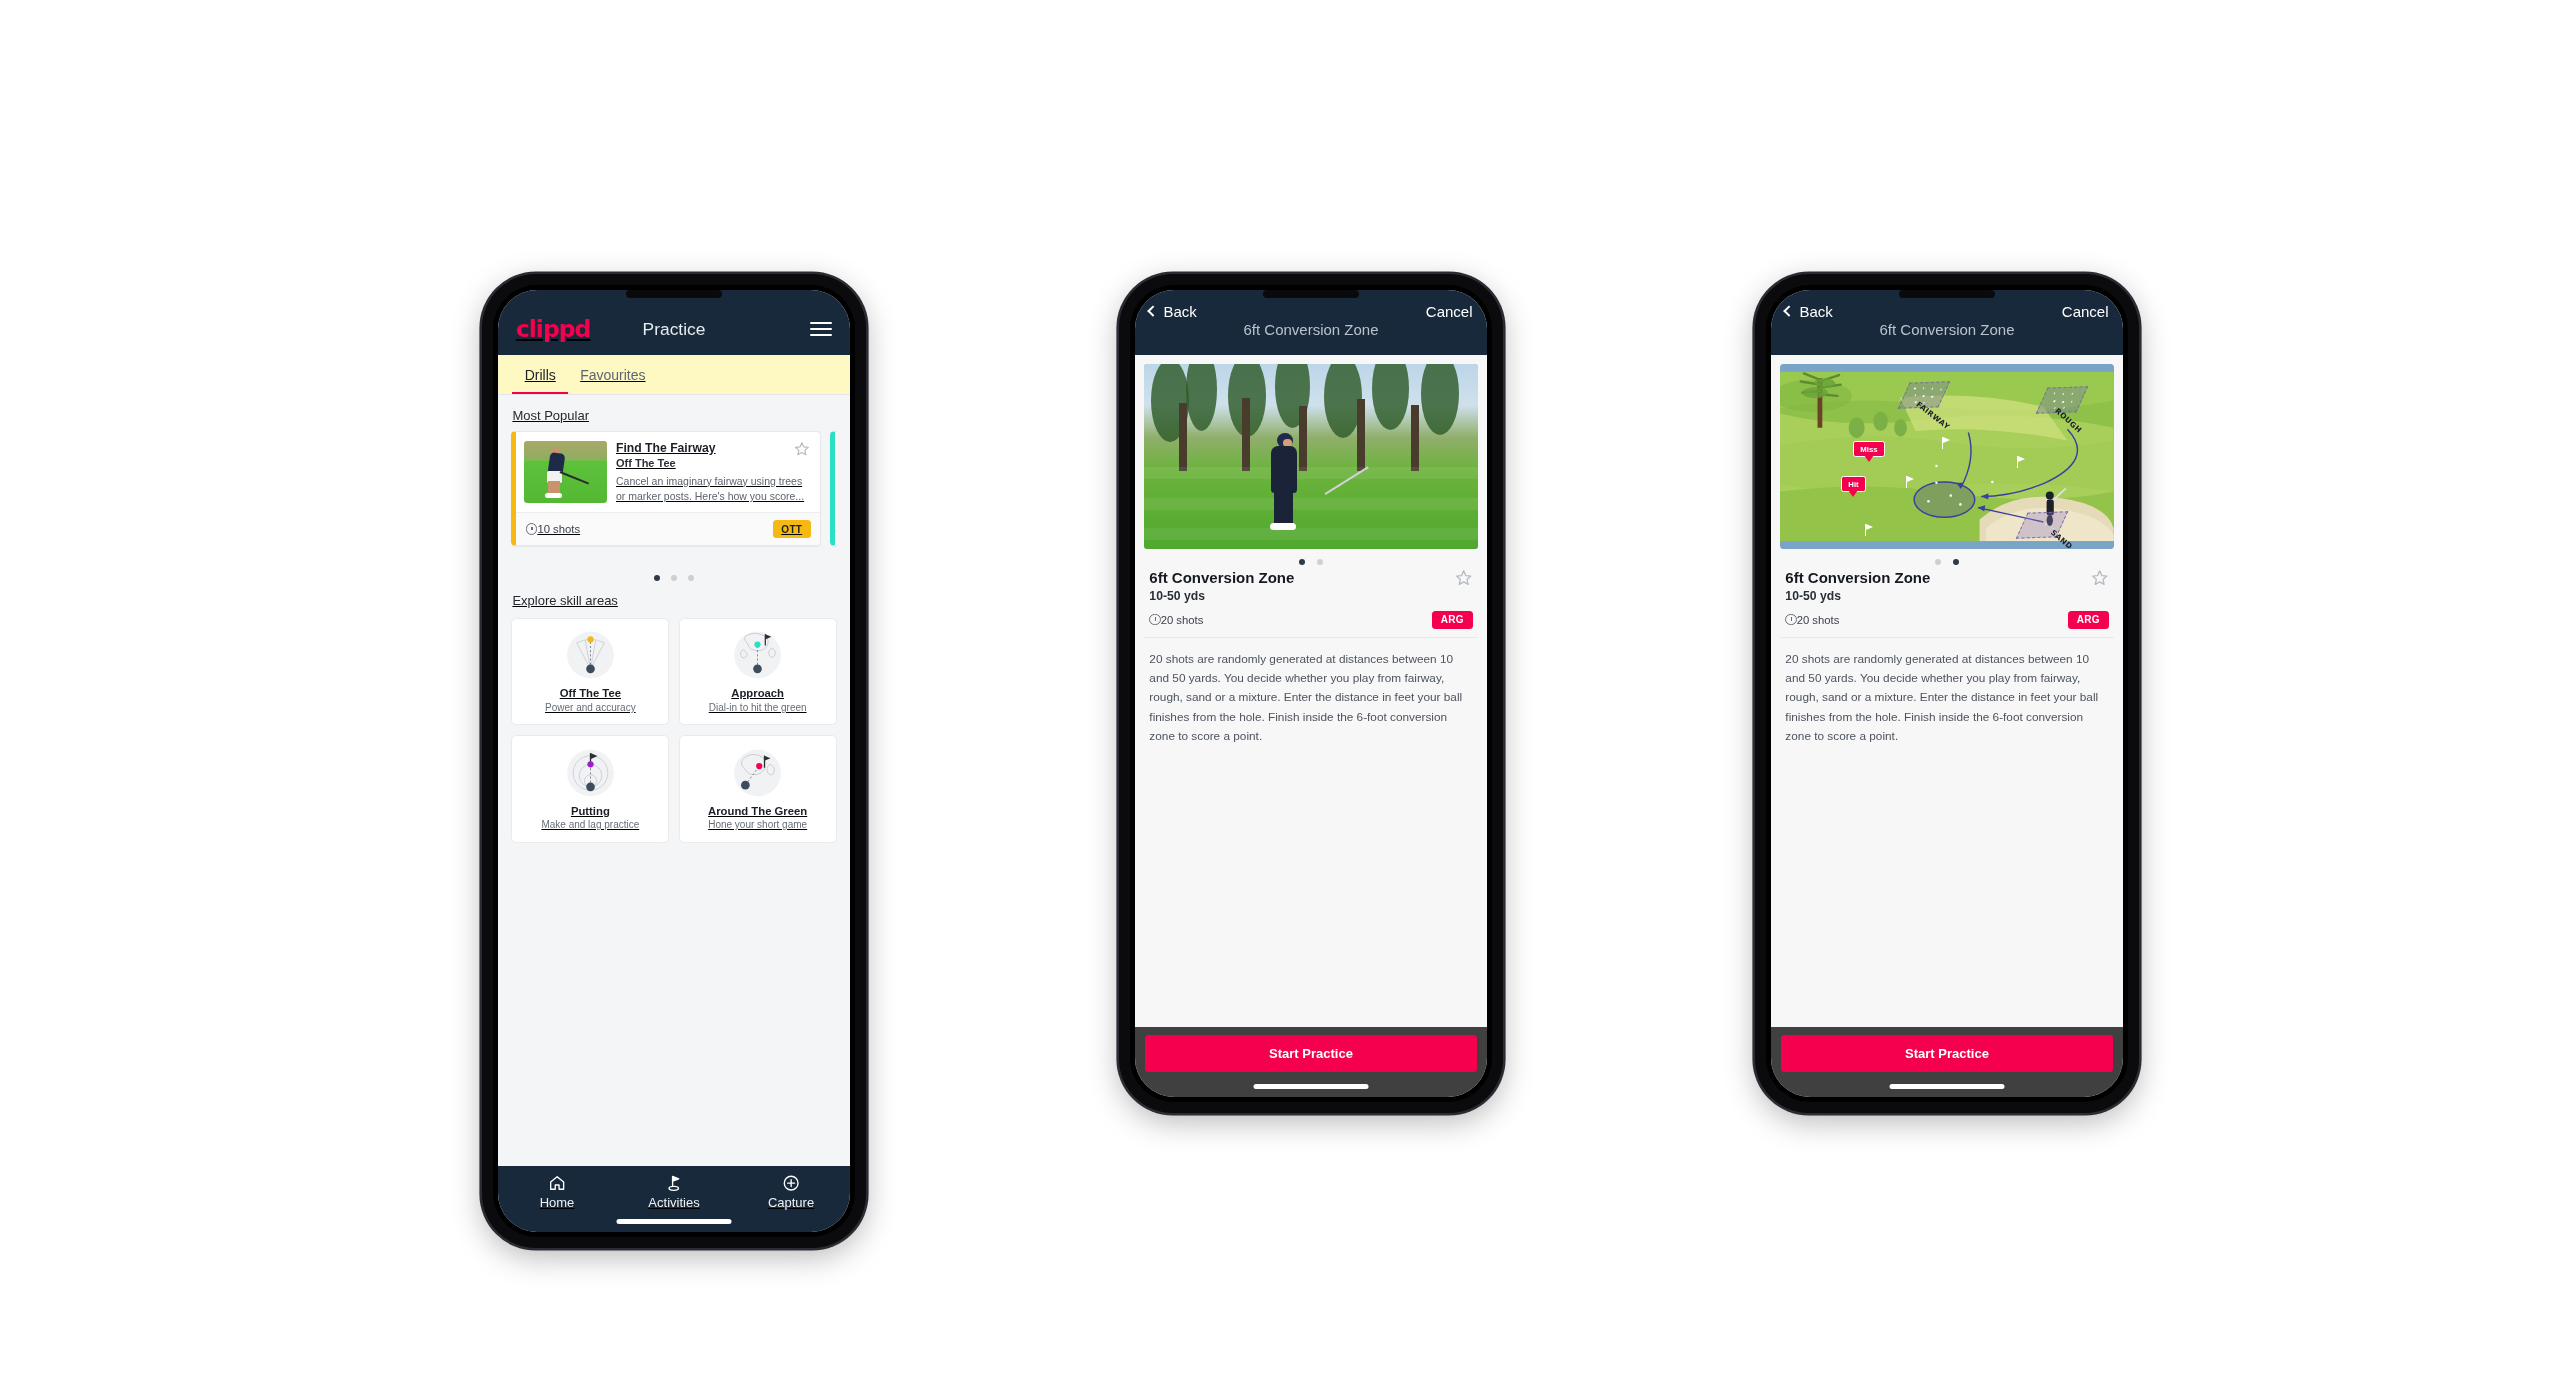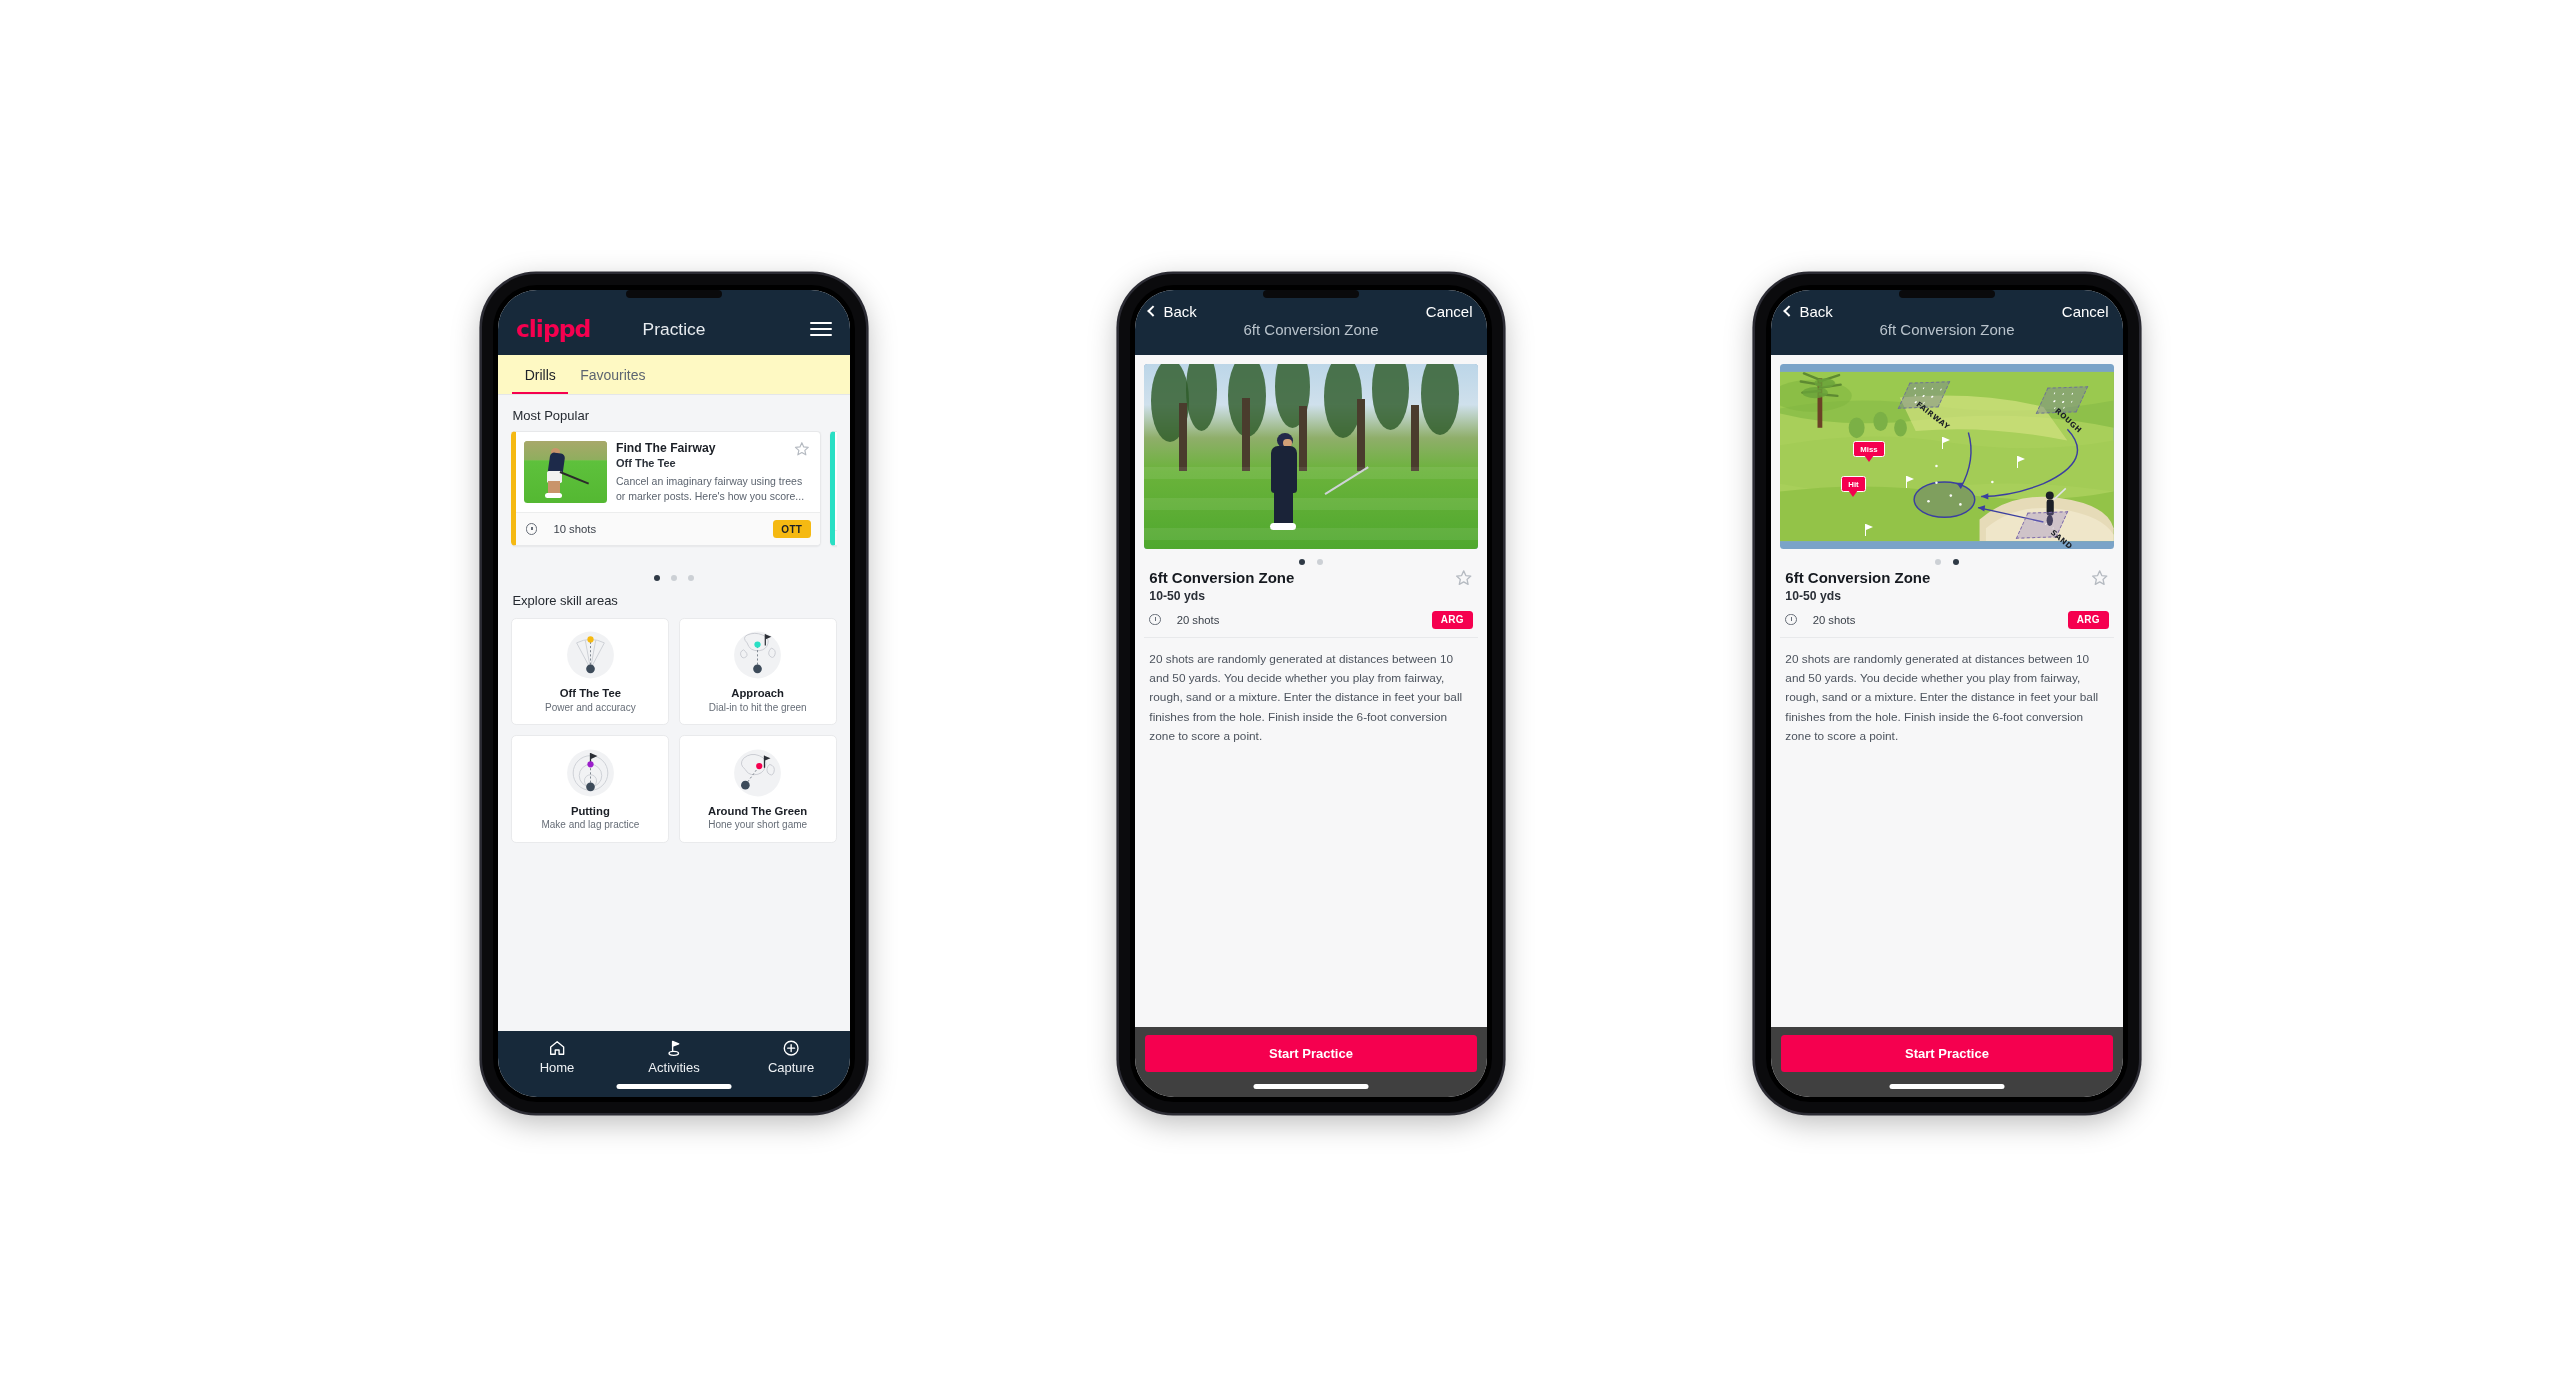--- a/index.html
+++ b/index.html
@@ -46,21 +46,21 @@
   .homebar {
     position: absolute; bottom: 7.8px; left: 50%;
     transform: translateX(-50%);
     width: 115px; height: 5.2px;
     background: #ffffff;
     border-radius: 3.5px;
     z-index: 40;
   }
 
   
-  #phone-practice { left: 482px; top: 274px; width: 384px; height: 839px; }
+  #phone-practice { left: 482px; top: 274px; width: 384px; height: 974px; text-decoration: underline; }
   #phone-detail-photo { left: 1119px; top: 274px; width: 384px; height: 839px; }
   #phone-detail-diagram { left: 1755px; top: 274px; width: 384px; height: 839px; }
 
   
   .appbar {
     background: #17293a;
     height: 65px;
     display: flex; align-items: center;
     padding: 0 17.4px;
     flex: 0 0 auto;
@@ -179,21 +179,21 @@
     cursor: pointer; color: #b5bac1;
   }
   .star-btn svg { width: 15.7px; height: 15.7px; display: block; }
   .drill-foot {
     border-top: 0.9px solid #eceded;
     background: #fafafa;
     padding: 7px 9.6px;
     display: flex; align-items: center;
     margin-top: auto;
   }
-  .shots { font-size: 11.3px; color: #3b414a; display: flex; align-items: center; gap: 16px; }
+  .shots { font-size: 11.3px; color: #3b414a; display: flex; align-items: center; gap: 0; }
   .clock-ico { width: 11.3px; height: 11.3px; border: 1.2px solid #666d77; border-radius: 50%; position: relative; }
   .clock-ico::after {
     content: ""; position: absolute; left: 4.4px; top: 2.2px;
     width: 1.1px; height: 3.7px; background: #666d77;
   }
   .badge {
     margin-left: auto;
     background: #f5b912; color: #1b1f26;
     font-size: 10px; font-weight: 700;
     padding: 3.5px 8.7px; border-radius: 3.5px;

